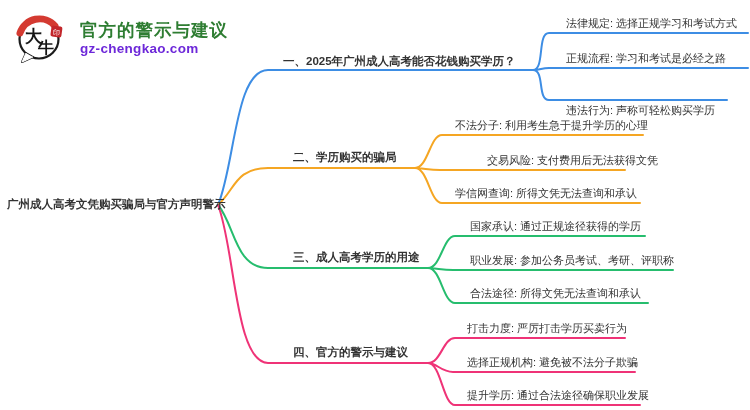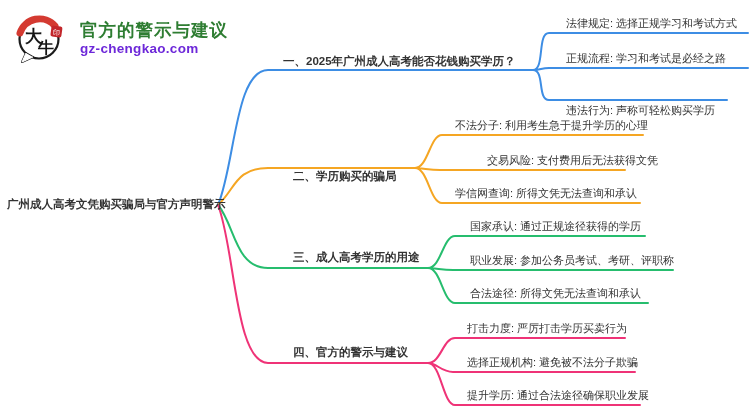--- a/index.html
+++ b/index.html
@@ -69,21 +69,21 @@
     <div class="site-domain">gz-chengkao.com</div>
   </div>
 
   <div class="node root-label" style="left:7px;top:197px;width:210px;">广州成人高考文凭购买骗局与官方声明警示</div>
 
   <div class="node branch-label" style="left:283px;top:54px;">一、2025年广州成人高考能否花钱购买学历？</div>
   <div class="node child-label" style="left:566px;top:16px;">法律规定: 选择正规学习和考试方式</div>
   <div class="node child-label" style="left:566px;top:51px;">正规流程: 学习和考试是必经之路</div>
   <div class="node child-label" style="left:566px;top:83px;margin-top:20px;">违法行为: 声称可轻松购买学历</div>
 
-  <div class="node branch-label" style="left:293px;top:150px;margin-top:19px;">二、学历购买的骗局</div>
+  <div class="node branch-label" style="left:293px;top:150px;">二、学历购买的骗局</div>
   <div class="node child-label" style="left:455px;top:118px;">不法分子: 利用考生急于提升学历的心理</div>
   <div class="node child-label" style="left:455px;top:153px;margin-left:32px;">交易风险: 支付费用后无法获得文凭</div>
   <div class="node child-label" style="left:455px;top:186px;">学信网查询: 所得文凭无法查询和承认</div>
 
   <div class="node branch-label" style="left:293px;top:250px;">三、成人高考学历的用途</div>
   <div class="node child-label" style="left:470px;top:219px;">国家承认: 通过正规途径获得的学历</div>
   <div class="node child-label" style="left:470px;top:253px;">职业发展: 参加公务员考试、考研、评职称</div>
   <div class="node child-label" style="left:470px;top:286px;">合法途径: 所得文凭无法查询和承认</div>
 
   <div class="node branch-label" style="left:293px;top:345px;">四、官方的警示与建议</div>

